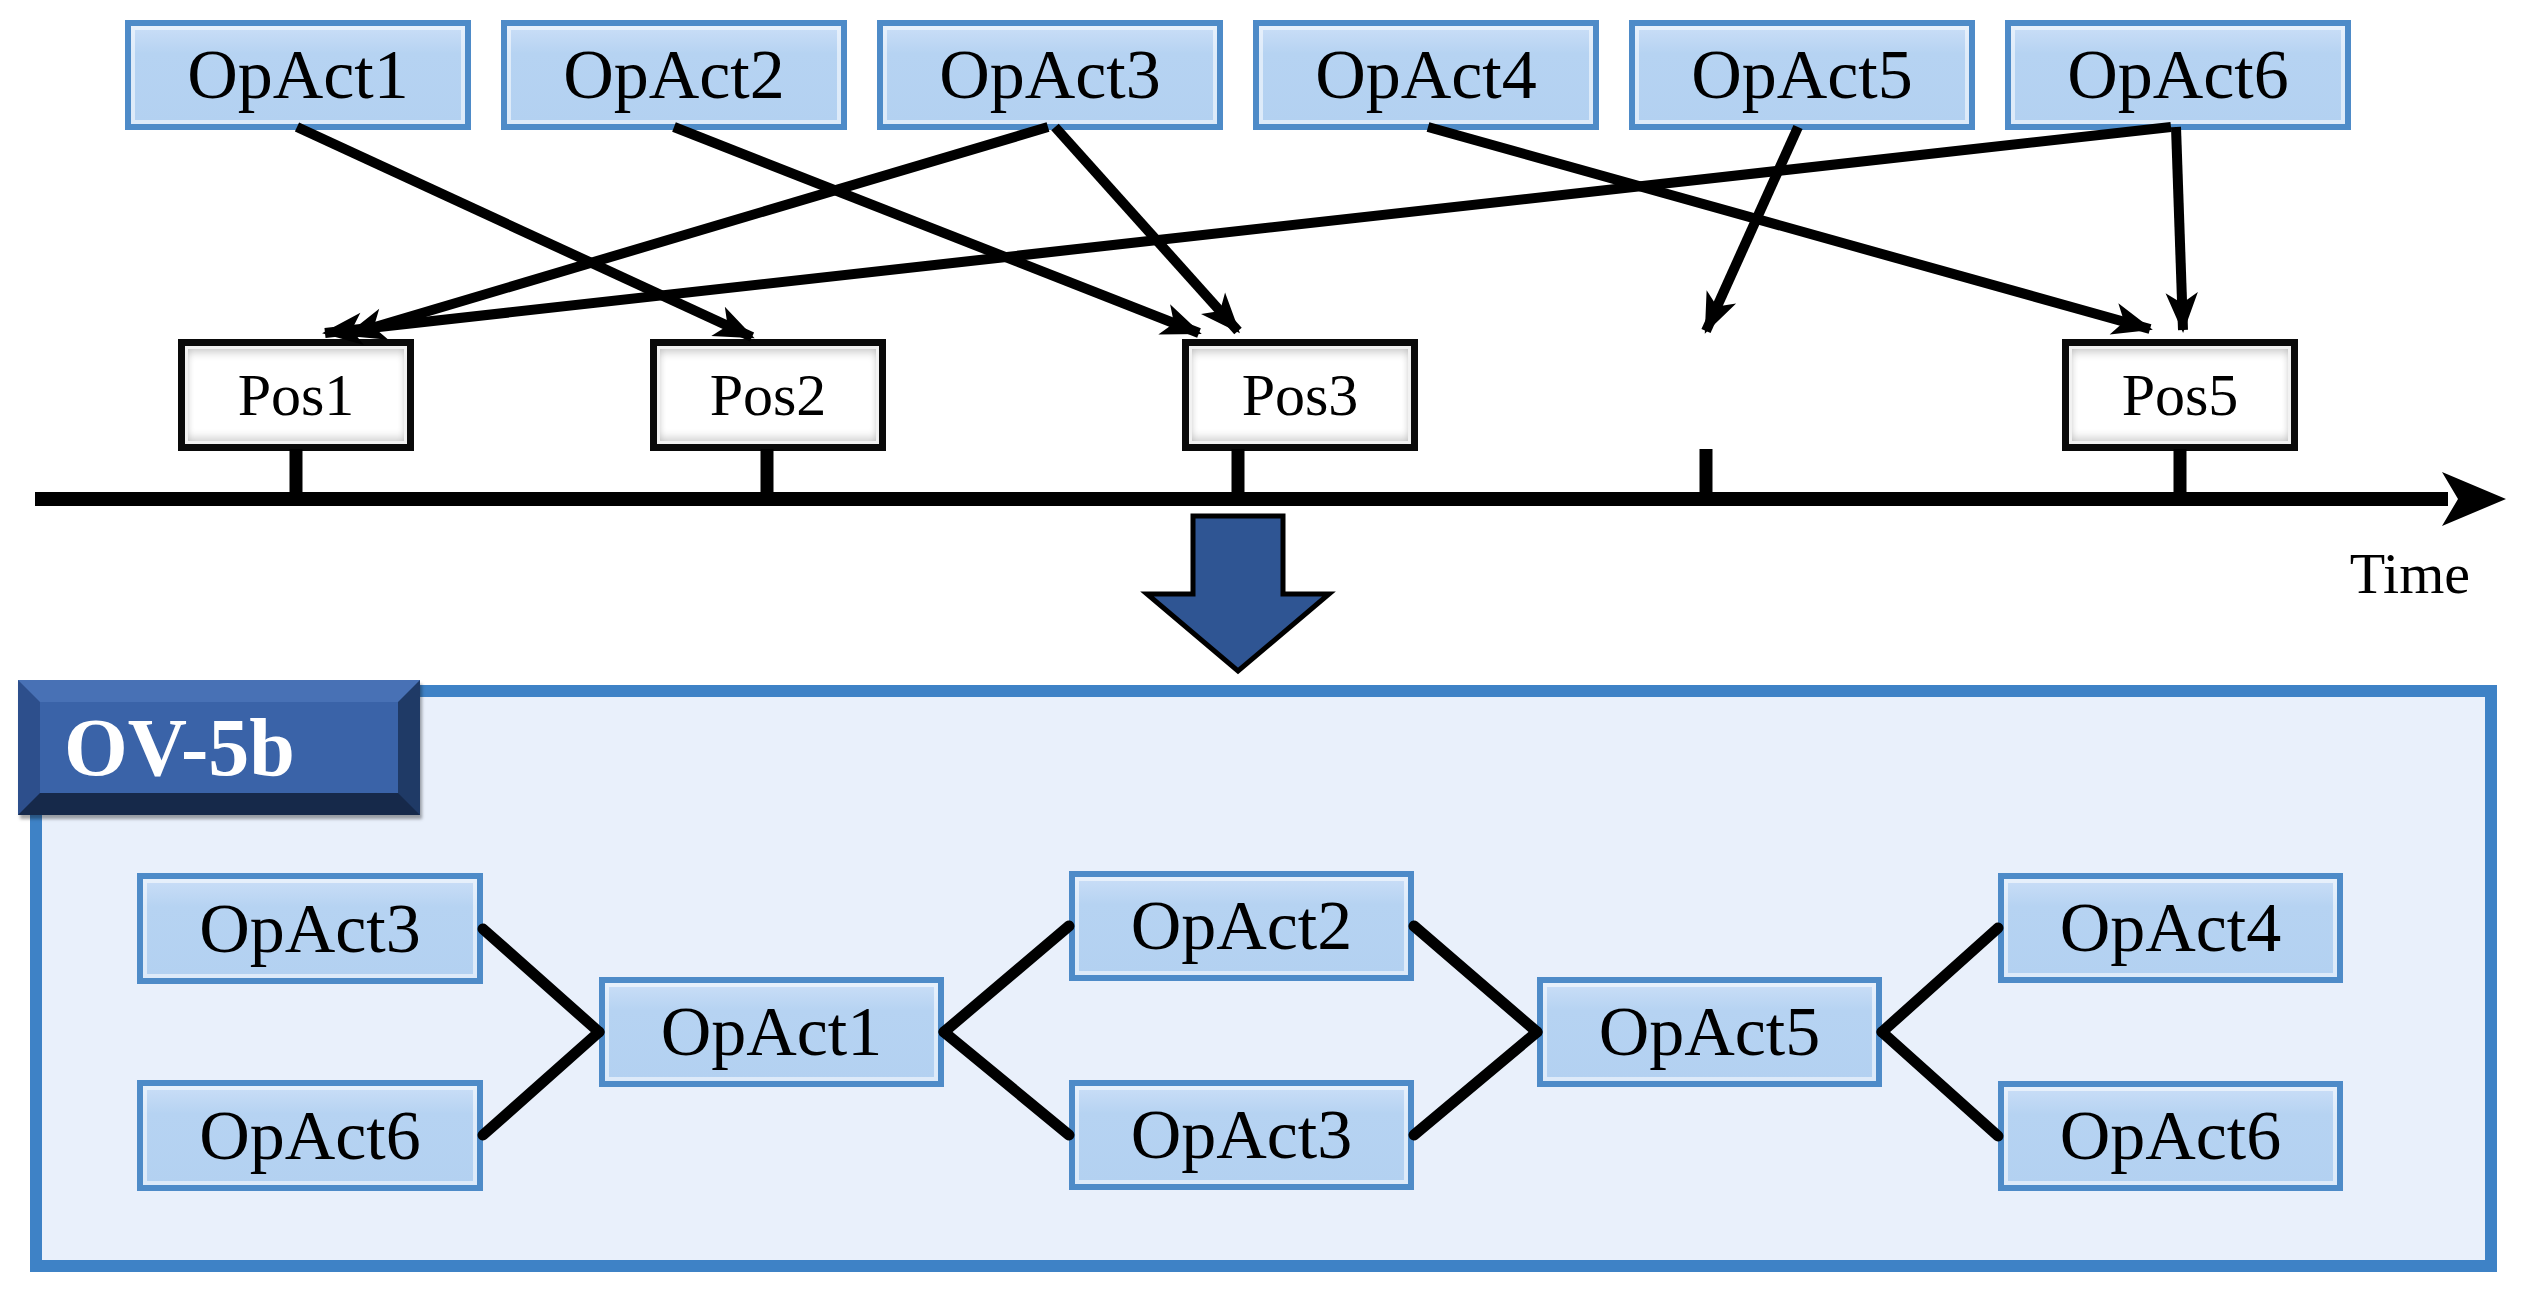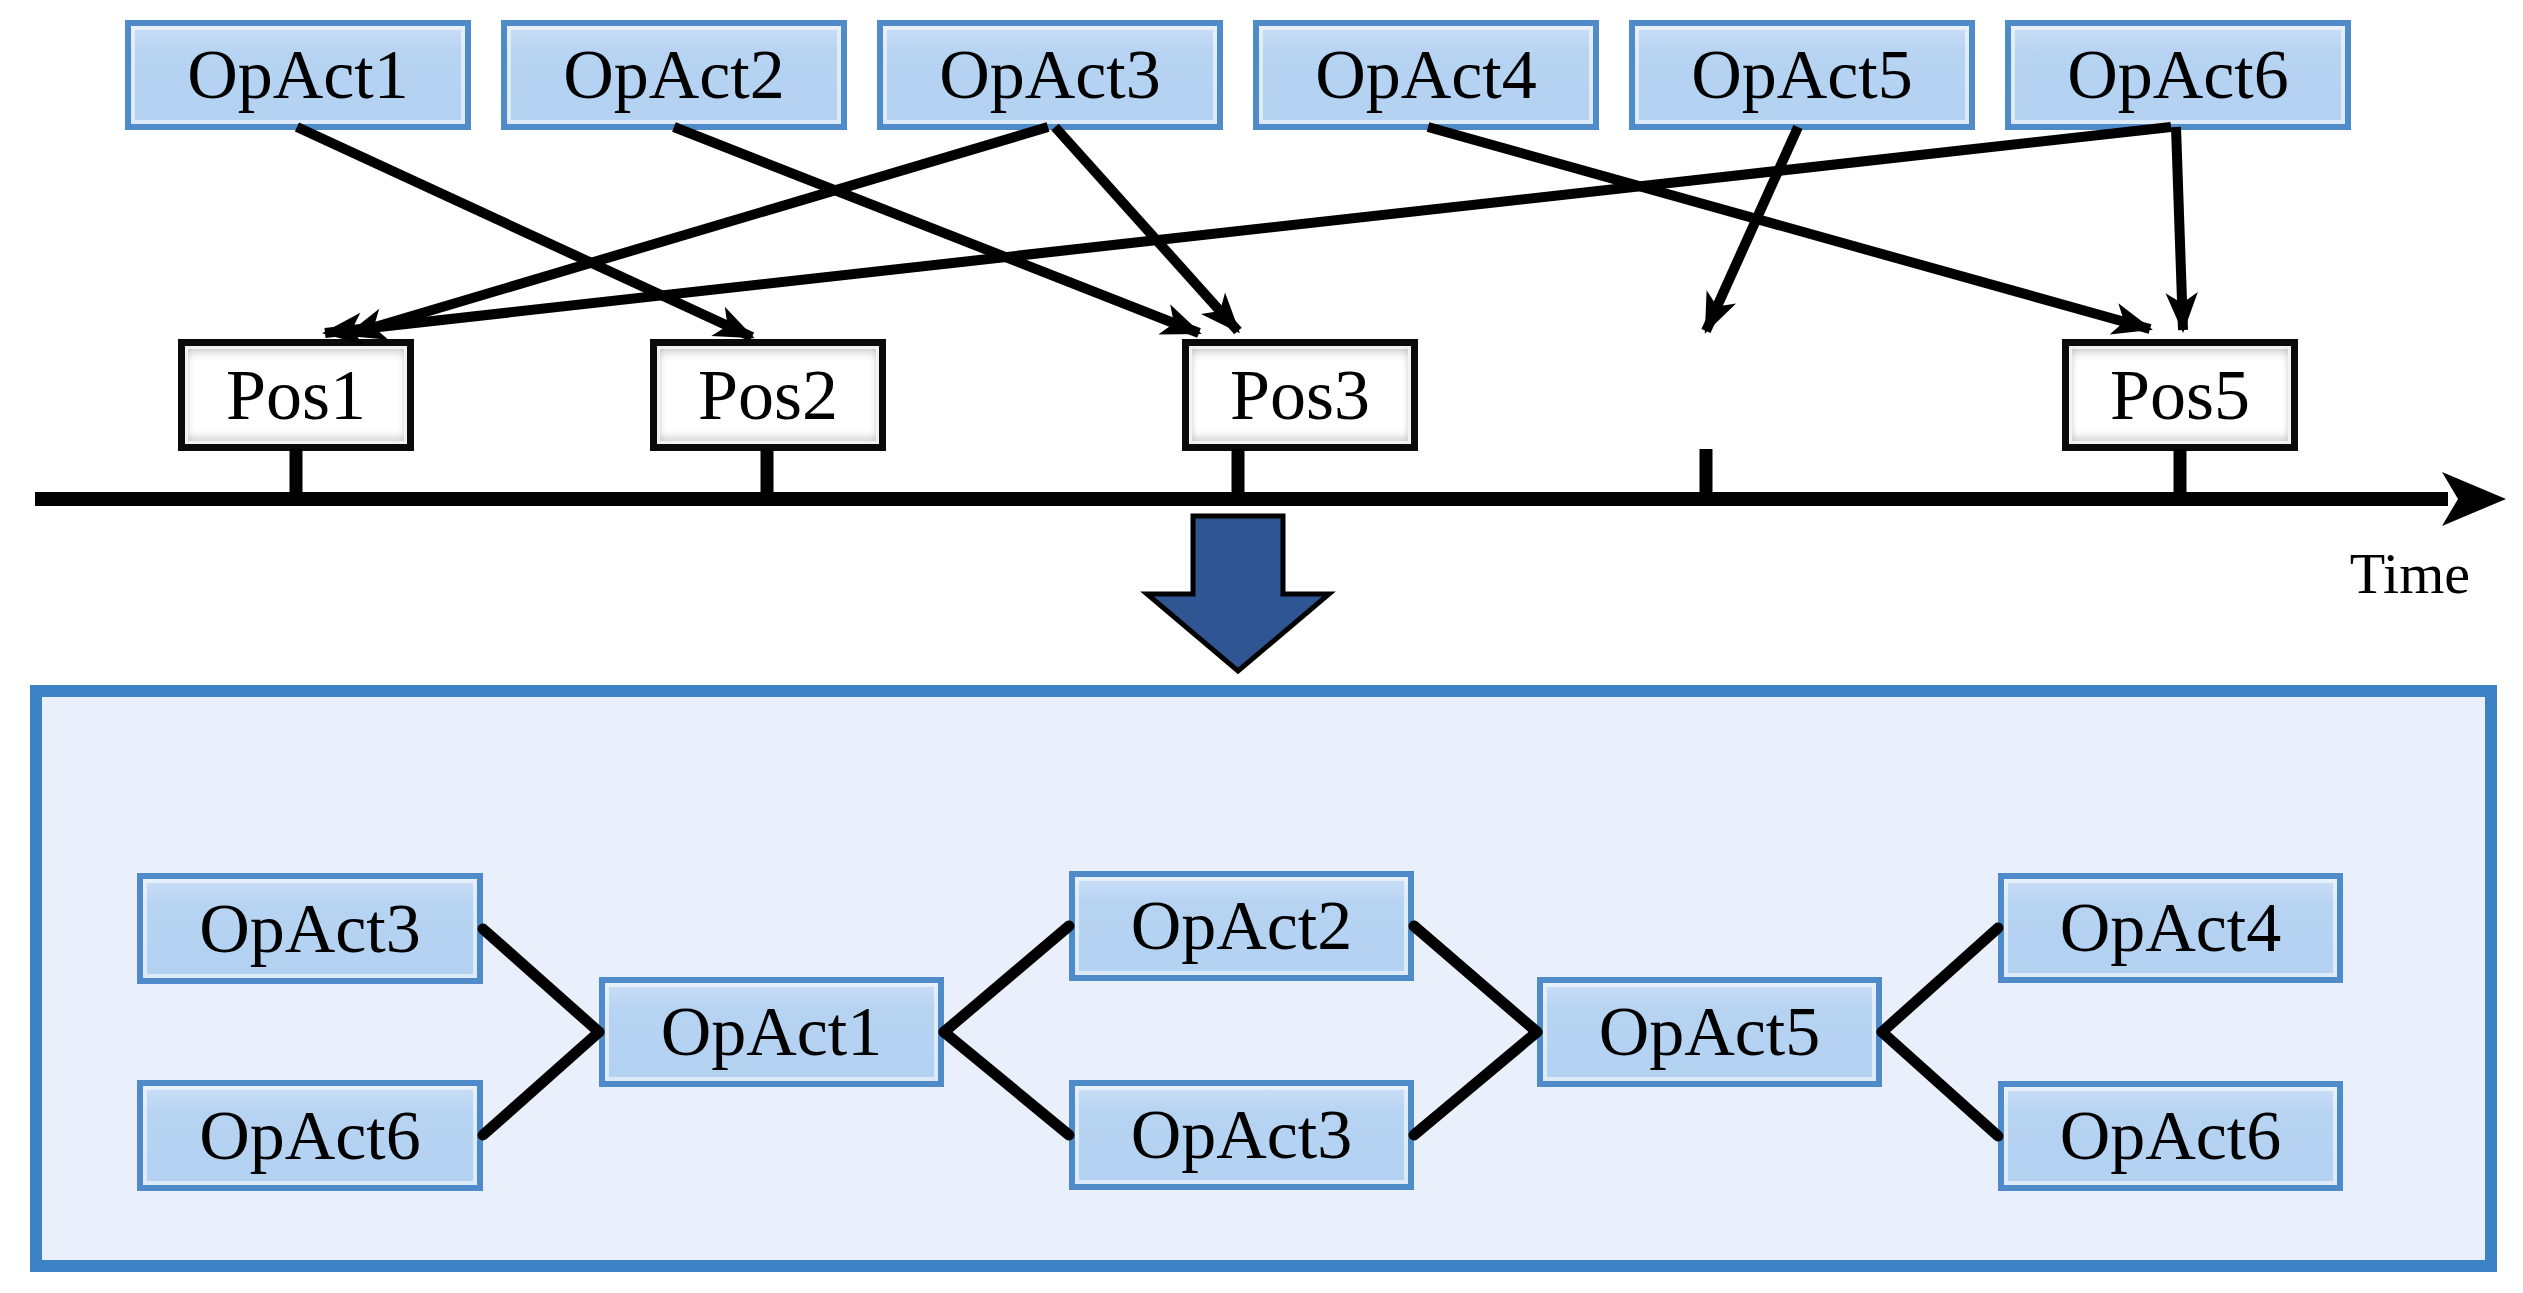--- a/index.html
+++ b/index.html
@@ -9,40 +9,43 @@
   
   .op-box{display:flex;align-items:center;justify-content:center;
           background:linear-gradient(180deg,#cadef7 0%,#b6d3f2 28%,#b3d1f1 100%);
           border:6px solid #4e8bc8;
           box-shadow:inset 0 0 0 4px rgba(255,255,255,0.55);
           color:#000;font-size:70px;line-height:1;z-index:5;}
   
   .pos-box{display:flex;align-items:center;justify-content:center;
            background:#ffffff;border:7px solid #0a0a0a;
            box-shadow:inset 0 0 0 3px #f2f2f2, inset 0 6px 10px rgba(0,0,0,0.22), inset 0 -6px 10px rgba(0,0,0,0.20);
-           color:#000;font-size:72px;line-height:1;z-index:5;}
+           color:#000;font-size:60px;line-height:1;z-index:5;}
   
   .panel{background:#e9f0fb;border:12px solid #3e82c6;z-index:1;}
   .panel-title{display:flex;align-items:center;
                background:#3a63a8;
                border:22px solid;
                border-color:#4871b5 #1f3a66 #16294a #2d4f8c;
                box-shadow:2px 4px 3px rgba(0,0,0,0.35);
                color:#ffffff;font-size:82px;font-weight:bold;line-height:1;
                padding-left:24px;z-index:6;}
   .time-label{display:flex;align-items:center;justify-content:flex-end;
               color:#000;font-size:58px;line-height:1;z-index:4;}
   svg.overlay{position:absolute;left:0;top:0;z-index:10;pointer-events:none;}
 </style>
 </head>
 <body>
 
 <div id="stage">
 
   <div class="abs panel" style="left:30px;top:685px;width:2467px;height:587px;"></div>
+  <div class="abs panel-title" style="left:18px;top:680px;width:402px;height:135px;">
+    <span>OV-5b</span>
+  </div>
 
   <div class="abs op-box" style="left:125px;top:20px;width:346px;height:110px;">
     <span>OpAct1</span>
     </div>
   <div class="abs op-box" style="left:501px;top:20px;width:346px;height:110px;">
     <span>OpAct2</span>
     </div>
   <div class="abs op-box" style="left:877px;top:20px;width:346px;height:110px;">
     <span>OpAct3</span>
     </div>

